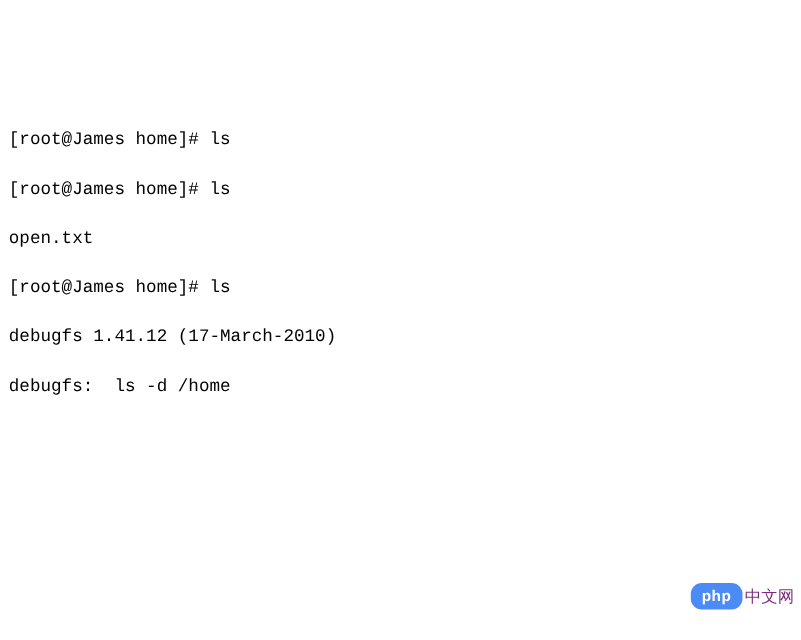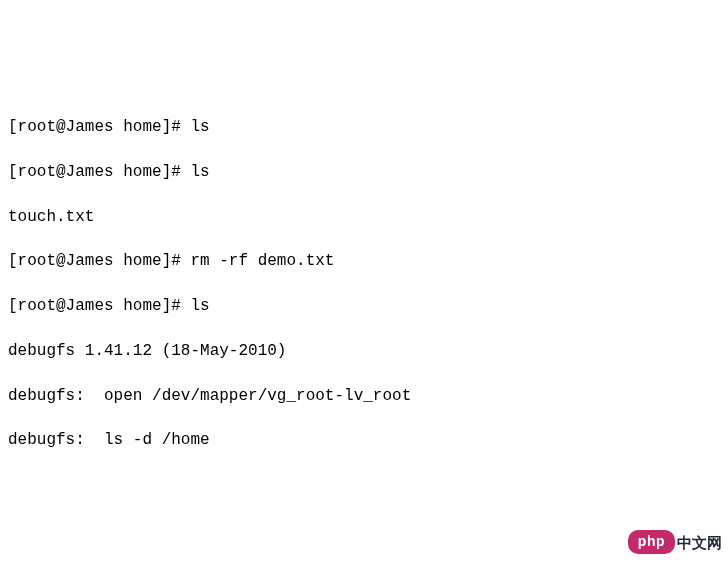--- a/index.html
+++ b/index.html
@@ -21,43 +21,41 @@
       position: absolute;
       right: 6px;
       bottom: 28px;
       display: flex;
       align-items: center;
       gap: 2px;
       font-family: sans-serif;
       opacity: 0.92;
     }
     .wm-pill {
-      background: #be185d;
+      background: #3b82f6;
       color: #fff;
       font-weight: bold;
       font-size: 14px;
       padding: 2px 10px;
       border-radius: 10px;
       letter-spacing: 0.5px;
     }
-    .wm-text { color: #0f172a; font-size: 15px; font-weight: 700; }
+    .wm-text { color: #701a75; font-size: 15px; font-weight: 400; }
   </style>
 </head>
 <body>
 
 
 
 <div>
 <span class="line"><span>[root@James home]# </span><span>ls</span></span>
 <span class="line"><span>[root@James home]# </span><span>ls</span></span>
-<span class="line">touch.txt</span>
-<span class="line"><span>[root@James home]# </span><span>rm -rf demo.txt</span></span>
+<span class="line">open.txt</span>
 <span class="line"><span>[root@James home]# </span><span>ls</span></span>
-<span class="line">debugfs 1.41.12 (18-May-2010)</span>
-<span class="line">debugfs:  open /dev/mapper/vg_root-lv_root</span>
+<span class="line">debugfs 1.41.12 (17-March-2010)</span>
 <span class="line">debugfs:  ls -d /home</span>
 
 
 
 
 
 
 
 
 

